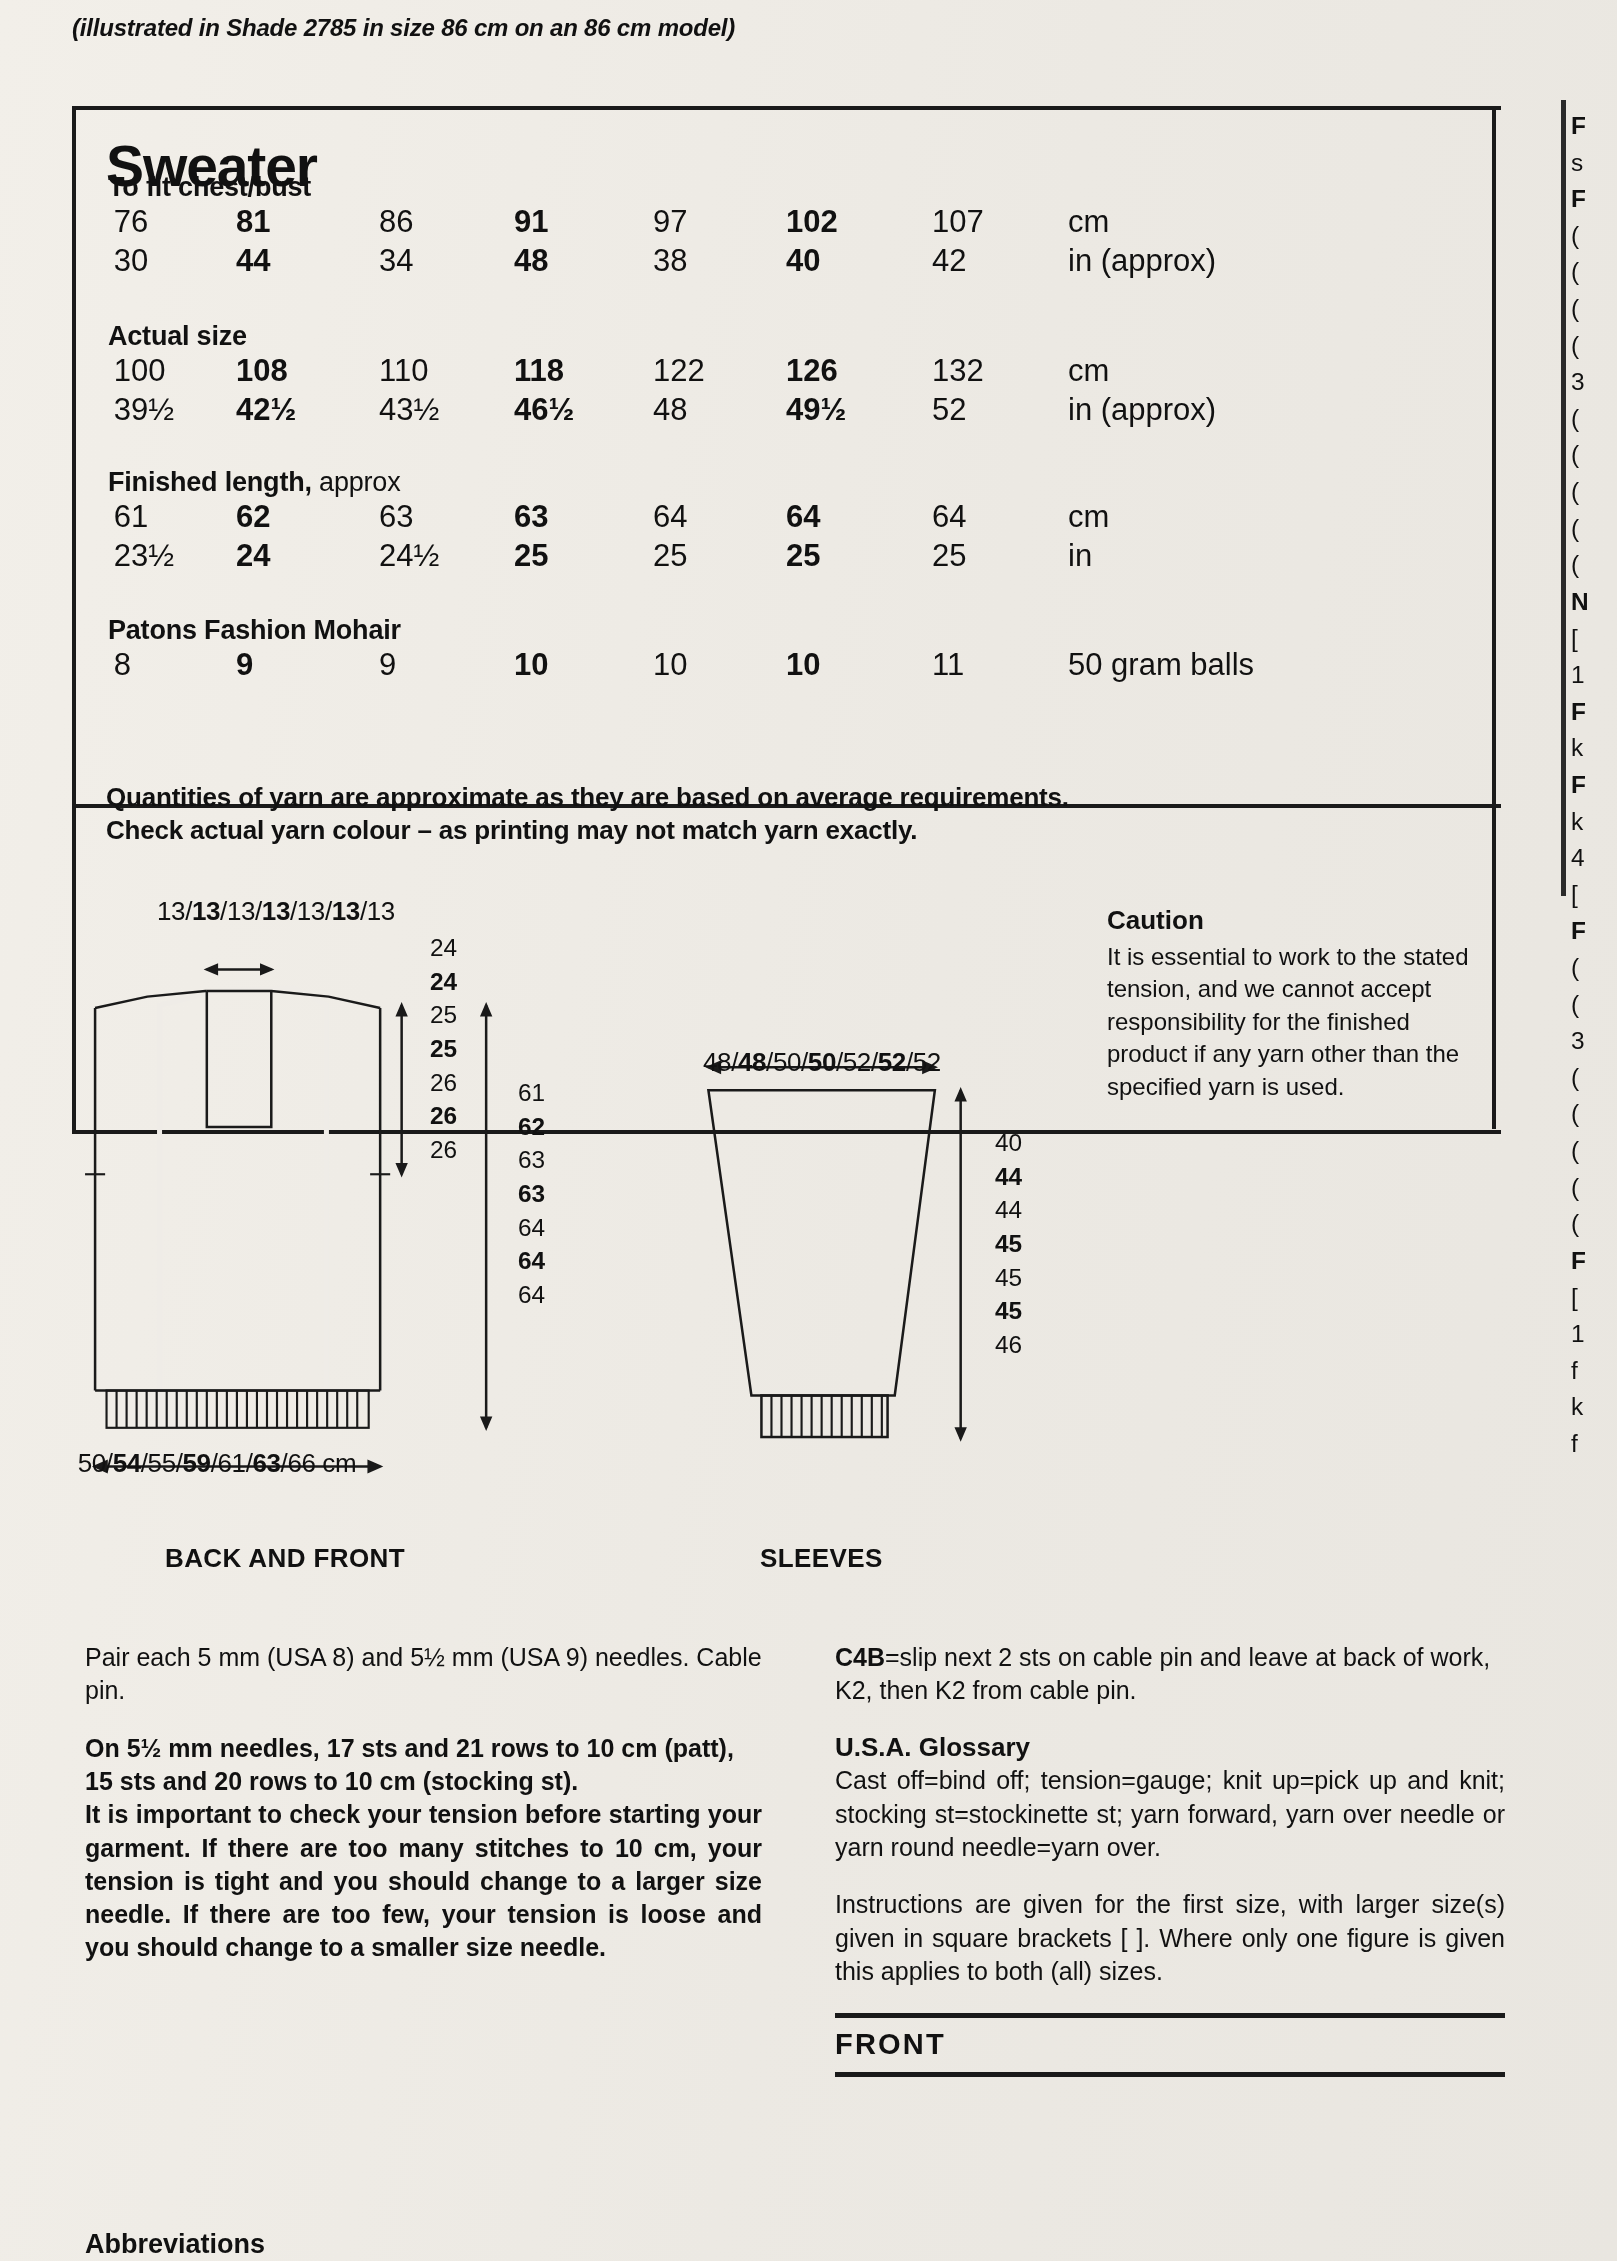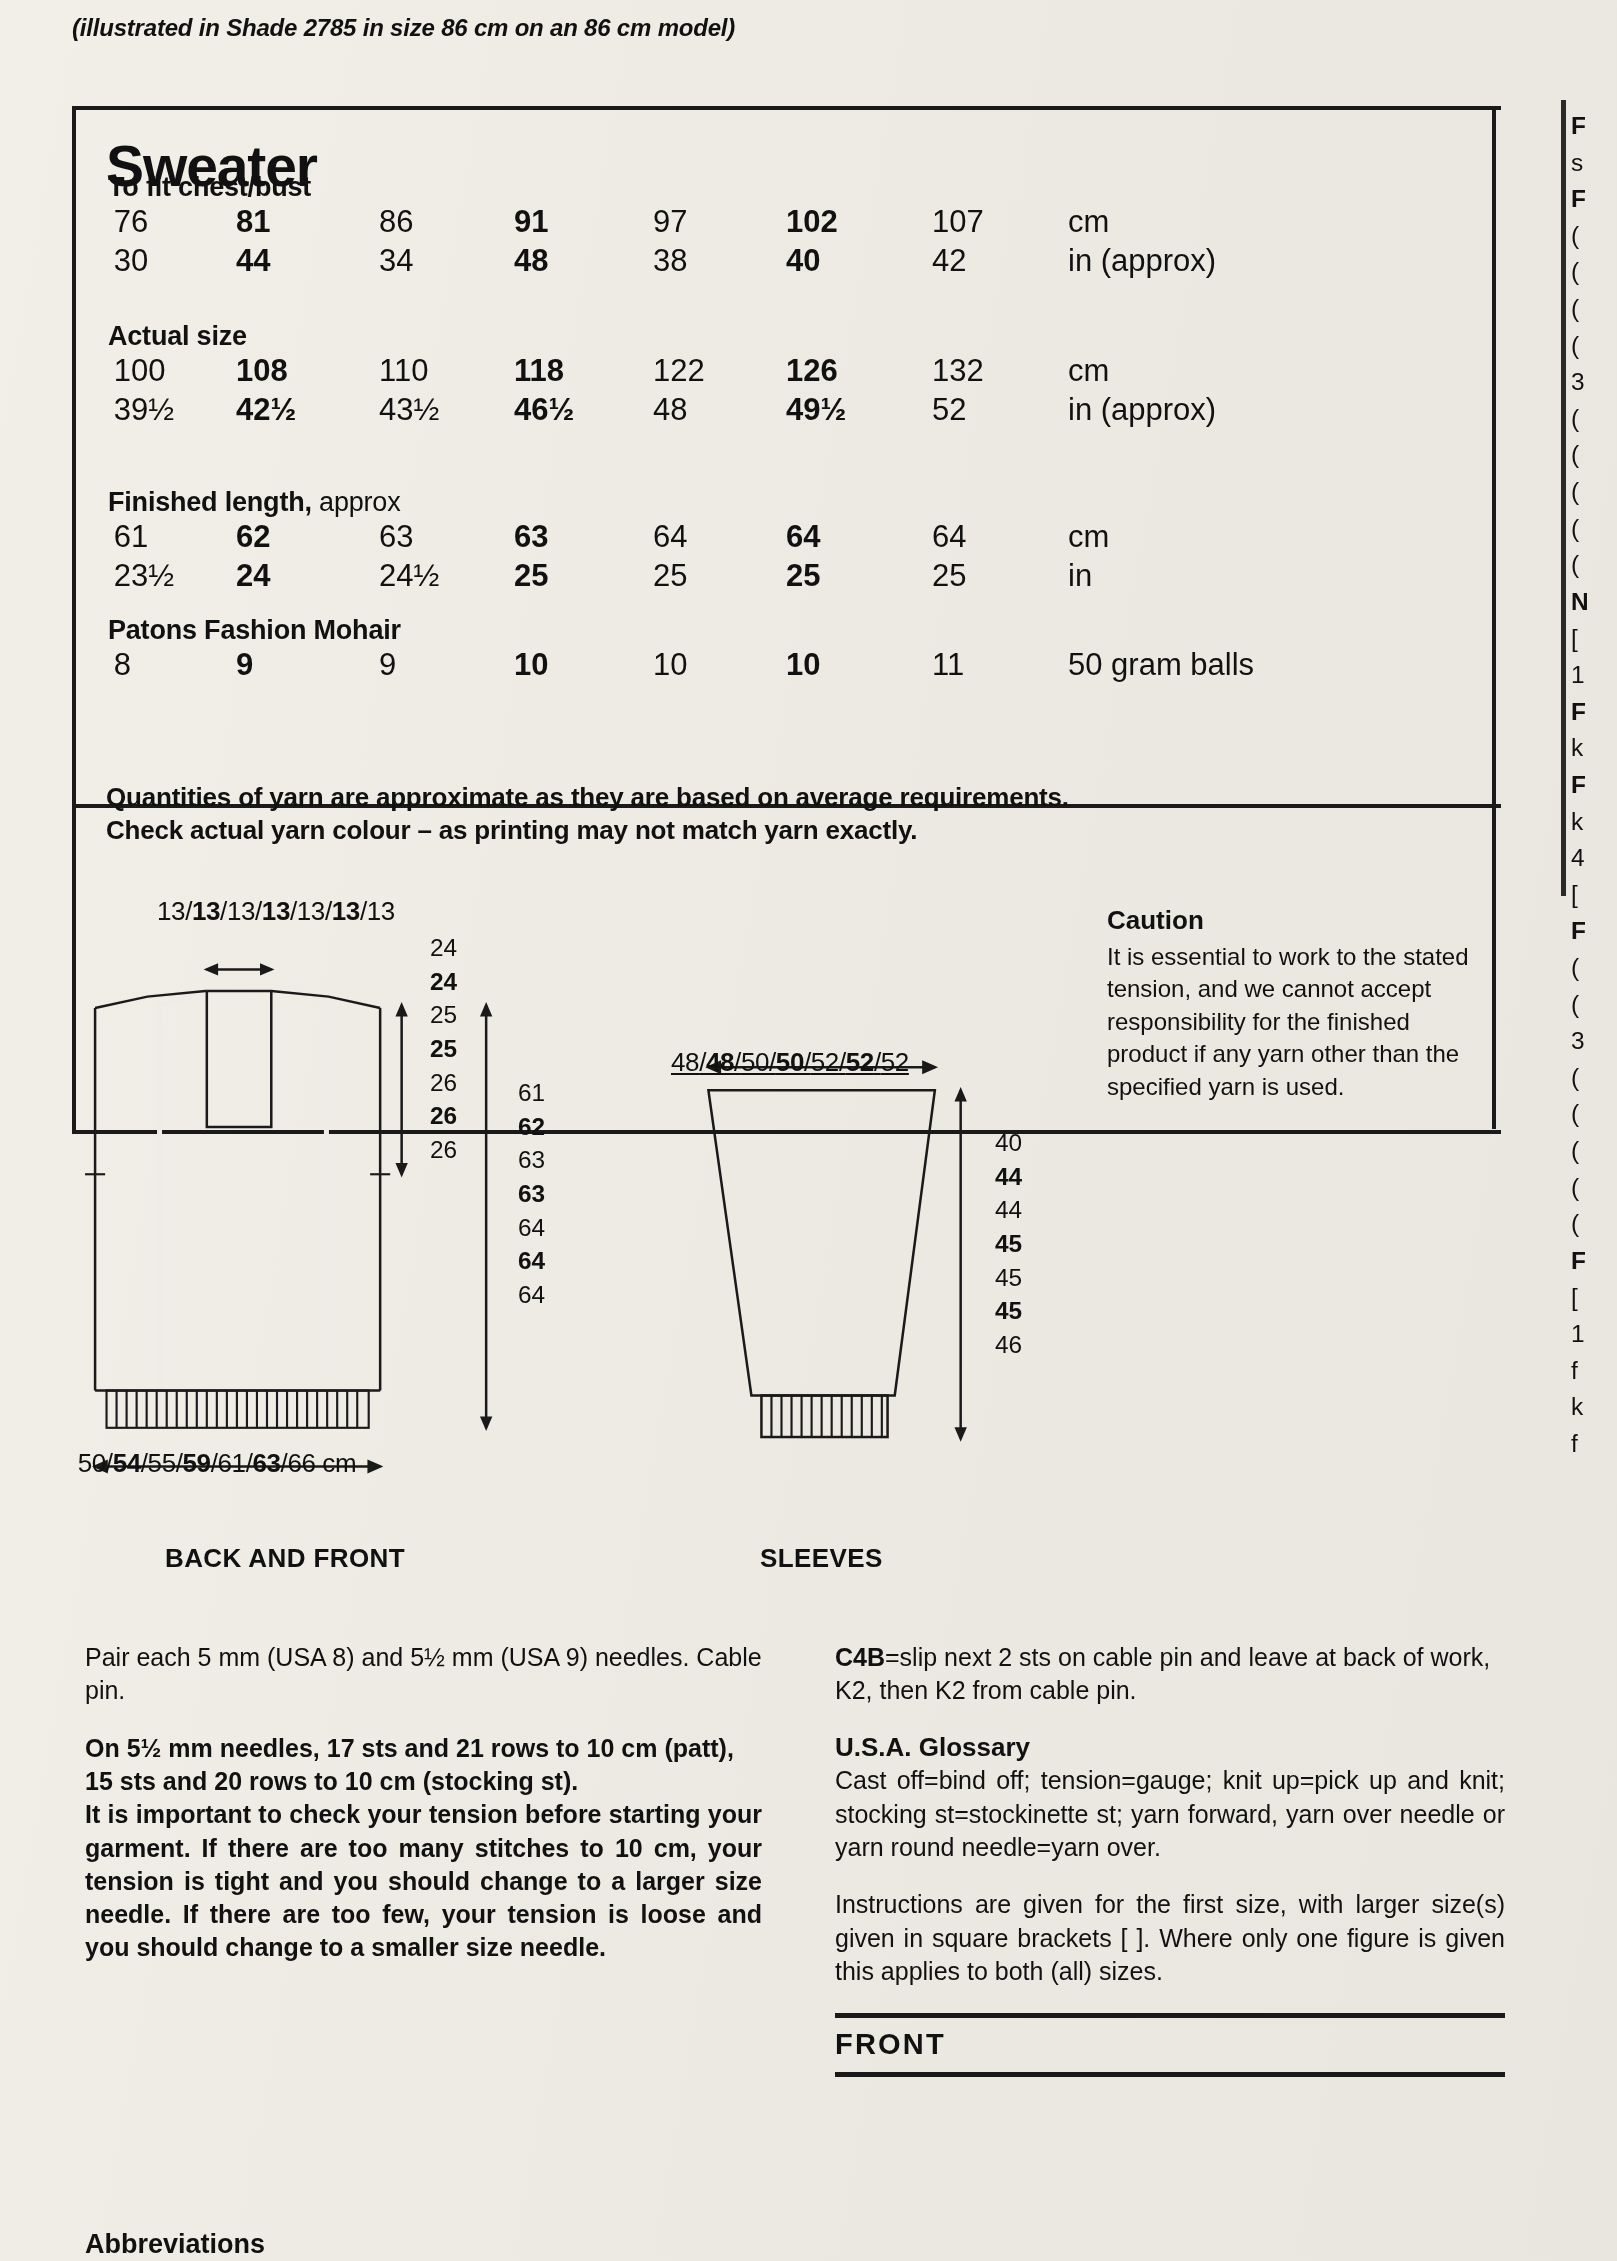--- a/index.html
+++ b/index.html
@@ -138,21 +138,21 @@
           <span class="cell c0">39½</span>
           <span class="cell c1 b">42½</span>
           <span class="cell c2">43½</span>
           <span class="cell c3 b">46½</span>
           <span class="cell c4">48</span>
           <span class="cell c5 b">49½</span>
           <span class="cell c6">52</span>
           <span class="unit">in (approx)</span>
         </div>
       </div>
-      <div class="sizeblock" style="top: 467px; margin-top: 20px;">
+      <div class="sizeblock" style="top: 467px;">
         <div class="sb-head">Finished length,<span class="light"> approx</span></div>
         <div class="sb-row">
           <span class="cell c0">61</span>
           <span class="cell c1 b">62</span>
           <span class="cell c2">63</span>
           <span class="cell c3 b">63</span>
           <span class="cell c4">64</span>
           <span class="cell c5 b">64</span>
           <span class="cell c6">64</span>
           <span class="unit">cm</span>
@@ -321,21 +321,21 @@
         <polygon points="364,28 348,21 348,35"></polygon>
       </g>
 
       <g stroke="#1a1a1a" stroke-width="3.5" fill="#1a1a1a">
         <line x1="400" y1="60" x2="400" y2="546"></line>
         <polygon points="400,60 394,74 406,74"></polygon>
         <polygon points="400,546 394,532 406,532"></polygon>
       </g>
     </svg>
 
-    <div class="labelrow" id="sleevetop-label" style="left:599px; top:165px;text-decoration:underline;"><span>48</span><span>/</span><span style="font-weight: bold;">48</span><span>/</span><span>50</span><span>/</span><span style="font-weight: bold;">50</span><span>/</span><span>52</span><span>/</span><span style="font-weight: bold;">52</span><span>/</span><span>52</span></div>
+    <div class="labelrow" id="sleevetop-label" style="left:631px; top:165px;"><span>48</span><span>/</span><span style="font-weight: bold;">48</span><span>/</span><span>50</span><span>/</span><span style="font-weight: bold;">50</span><span>/</span><span>52</span><span>/</span><span style="font-weight: bold;">52</span><span>/</span><span>52</span></div>
     <div class="stack" id="sleeve-stack" style="left:923px; top:244px;">
         <div>40</div>
         <div style="font-weight: bold;">44</div>
         <div>44</div>
         <div style="font-weight: bold;">45</div>
         <div>45</div>
         <div style="font-weight: bold;">45</div>
         <div>46</div>
       </div>
 

